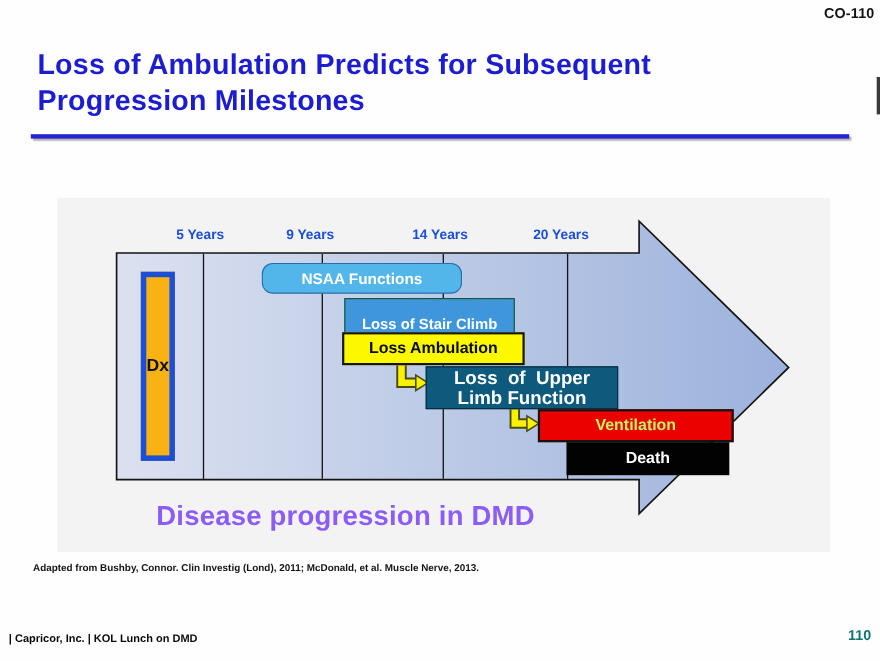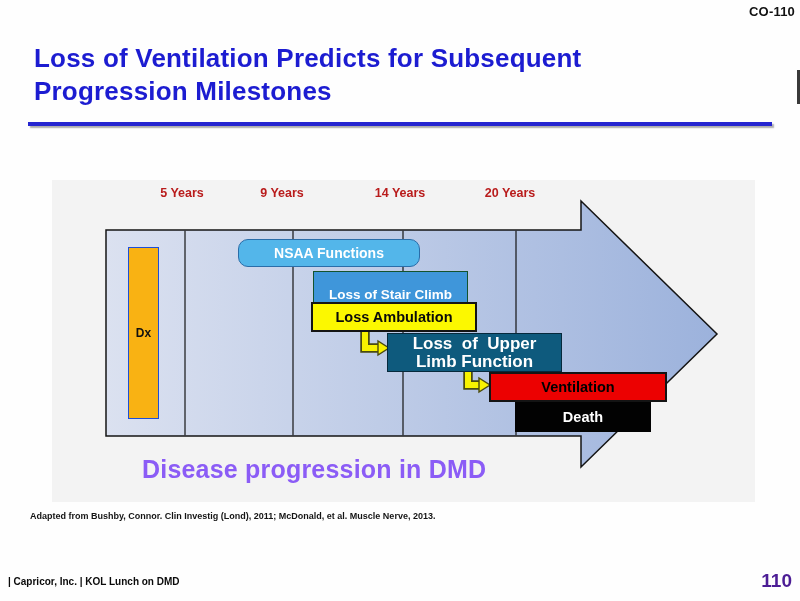--- a/index.html
+++ b/index.html
@@ -27,60 +27,60 @@
   .edge-mark{
     position:absolute;left:797px;top:70px;width:3px;height:34px;background:#3a3a3a;
   }
   
   .panel{
     position:absolute;left:52px;top:180px;width:703px;height:322px;
     background:#f3f3f3;
   }
   .diagram-svg{position:absolute;left:0;top:0;width:800px;height:601px;}
   .year{
-    position:absolute;top:186px;transform:translateX(-50%);
-    font-size:12.5px;font-weight:bold;color:#b91c1c;white-space:nowrap;
+    position:absolute;top:206px;transform:translateX(-50%);
+    font-size:12.5px;font-weight:bold;color:#1d4ed8;white-space:nowrap;
   }
   
   .mbox{
     position:absolute;display:flex;align-items:center;justify-content:center;
     font-weight:bold;box-sizing:border-box;text-align:center;white-space:pre;
   }
-  .mbox-dx{left:128px;top:247px;width:31px;height:172px;border:1px solid #1d4ed8;font-size:12px;color:#111;}
+  .mbox-dx{left:128px;top:247px;width:31px;height:172px;border:5px solid #1d4ed8;font-size:16px;color:#111;}
   .mbox-nsaa{left:238px;top:239px;width:182px;height:28px;border:1px solid #2a6da9;font-size:14px;color:#fff;}
   .mbox-stair{left:265px;top:271px;width:155px;height:47px;border:1px solid #14532d;font-size:13.5px;color:#fff;margin-left:48px;}
   .mbox-ambulation{left:287px;top:302px;width:166px;height:30px;border:2px solid #141414;font-size:14.5px;color:#0a0a0a;}
   .mbox-upperlimb{left:387px;top:333px;width:175px;height:39px;border:1px solid #06293c;font-size:17px;color:#fff;line-height:18px;flex-direction:column;}
-  .mbox-ventilation{left:489px;top:372px;width:178px;height:30px;border:2px solid #141414;font-size:14.5px;color:#000000;}
-  .mbox-death{left:515px;top:402px;width:136px;height:30px;font-size:14.5px;color:#fff;}
+  .mbox-ventilation{left:489px;top:372px;width:178px;height:30px;border:2px solid #141414;font-size:14.5px;color:#bef264;}
+  .mbox-death{left:515px;top:402px;width:148px;height:30px;font-size:14.5px;color:#fff;}
   
   .caption{
     position:absolute;left:142px;top:455px;
     font-size:25px;font-weight:bold;color:#8b5cf6;letter-spacing:0.2px;
   }
   .citation{
     position:absolute;left:5px;top:511px;
     font-size:9px;font-weight:bold;color:#141414;margin-left:25px;
   }
   .footer-text{
     position:absolute;left:8px;top:576px;
     font-size:10px;font-weight:bold;color:#0a0a0a;
   }
   .page-number{
     position:absolute;right:8px;top:570px;
-    font-size:19px;font-weight:bold;color:#4c1d95;
+    font-size:13px;font-weight:bold;color:#0f766e;
   }
 </style>
 </head>
 <body>
 
 <div class="slide-code">CO-110</div>
 
 <div class="slide-title">
-  <div>Loss of Ventilation Predicts for Subsequent</div>
+  <div>Loss of Ambulation Predicts for Subsequent</div>
   <div>Progression Milestones</div>
 </div>
 
 <div class="title-rule"></div>
 <div class="edge-mark"></div>
 
 <div class="panel"></div>
 
 <svg class="diagram-svg" viewBox="0 0 800 601" xmlns="http://www.w3.org/2000/svg">
   <defs>

